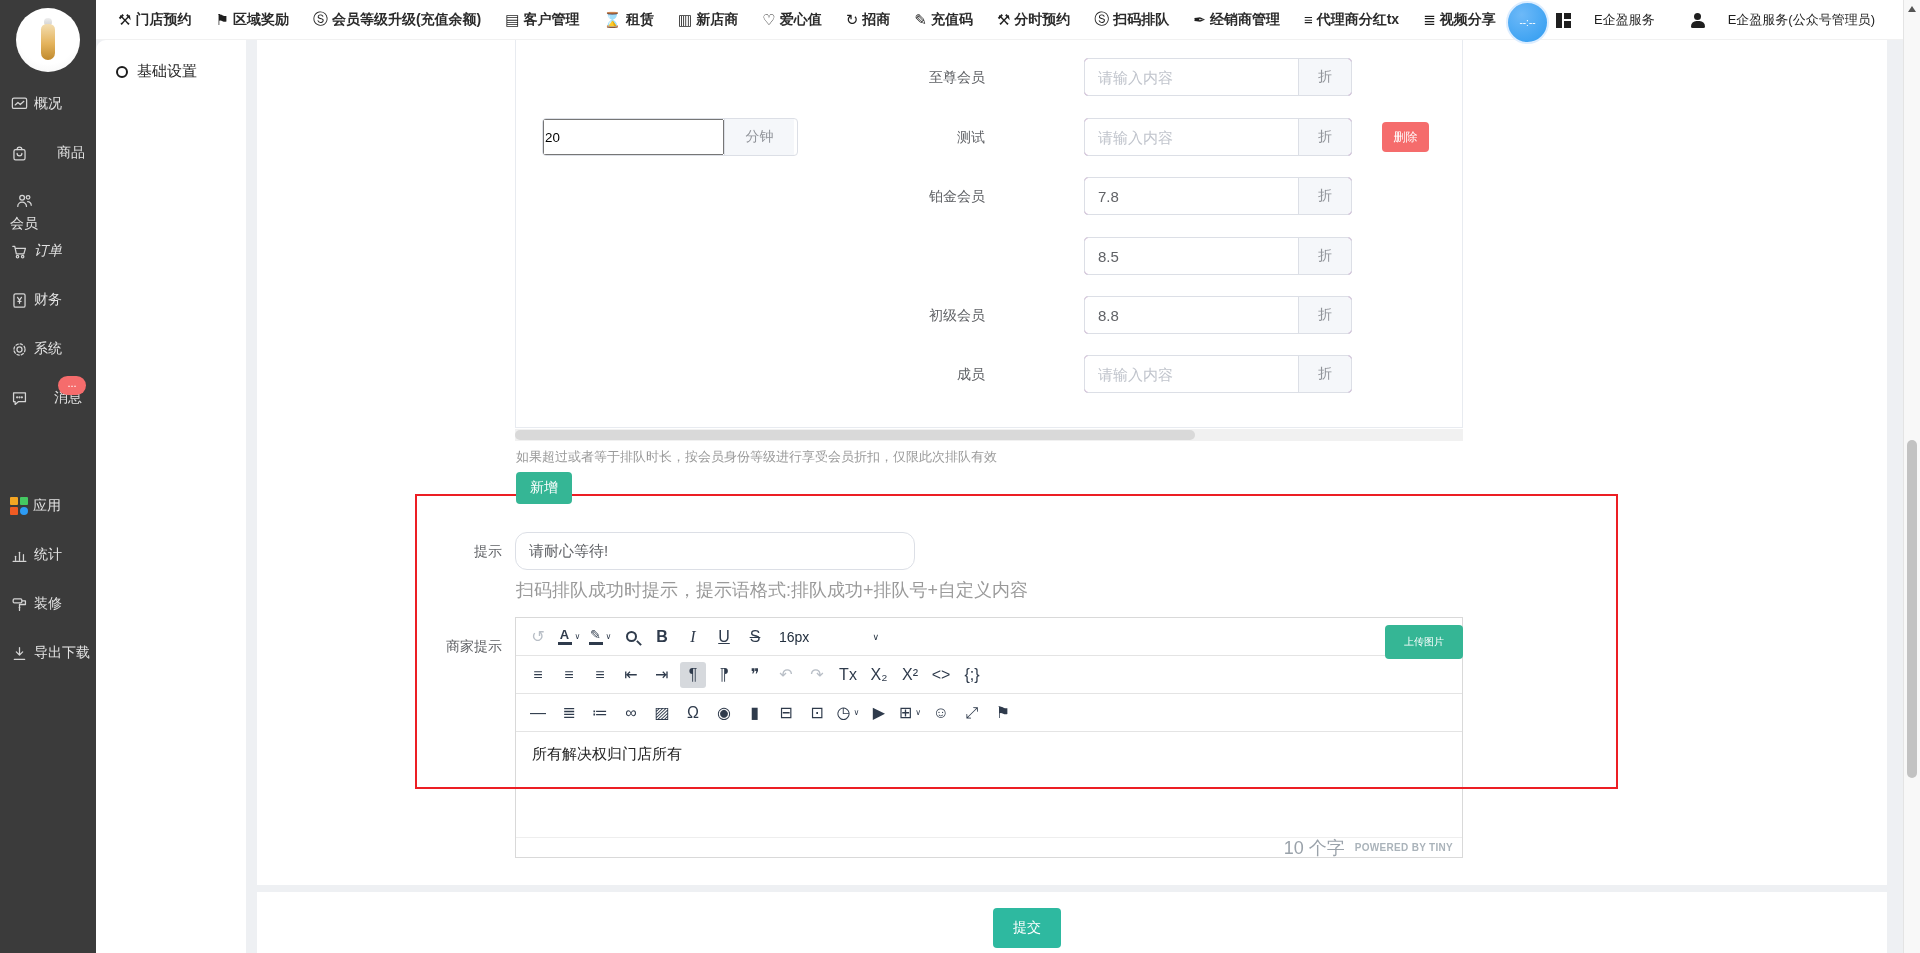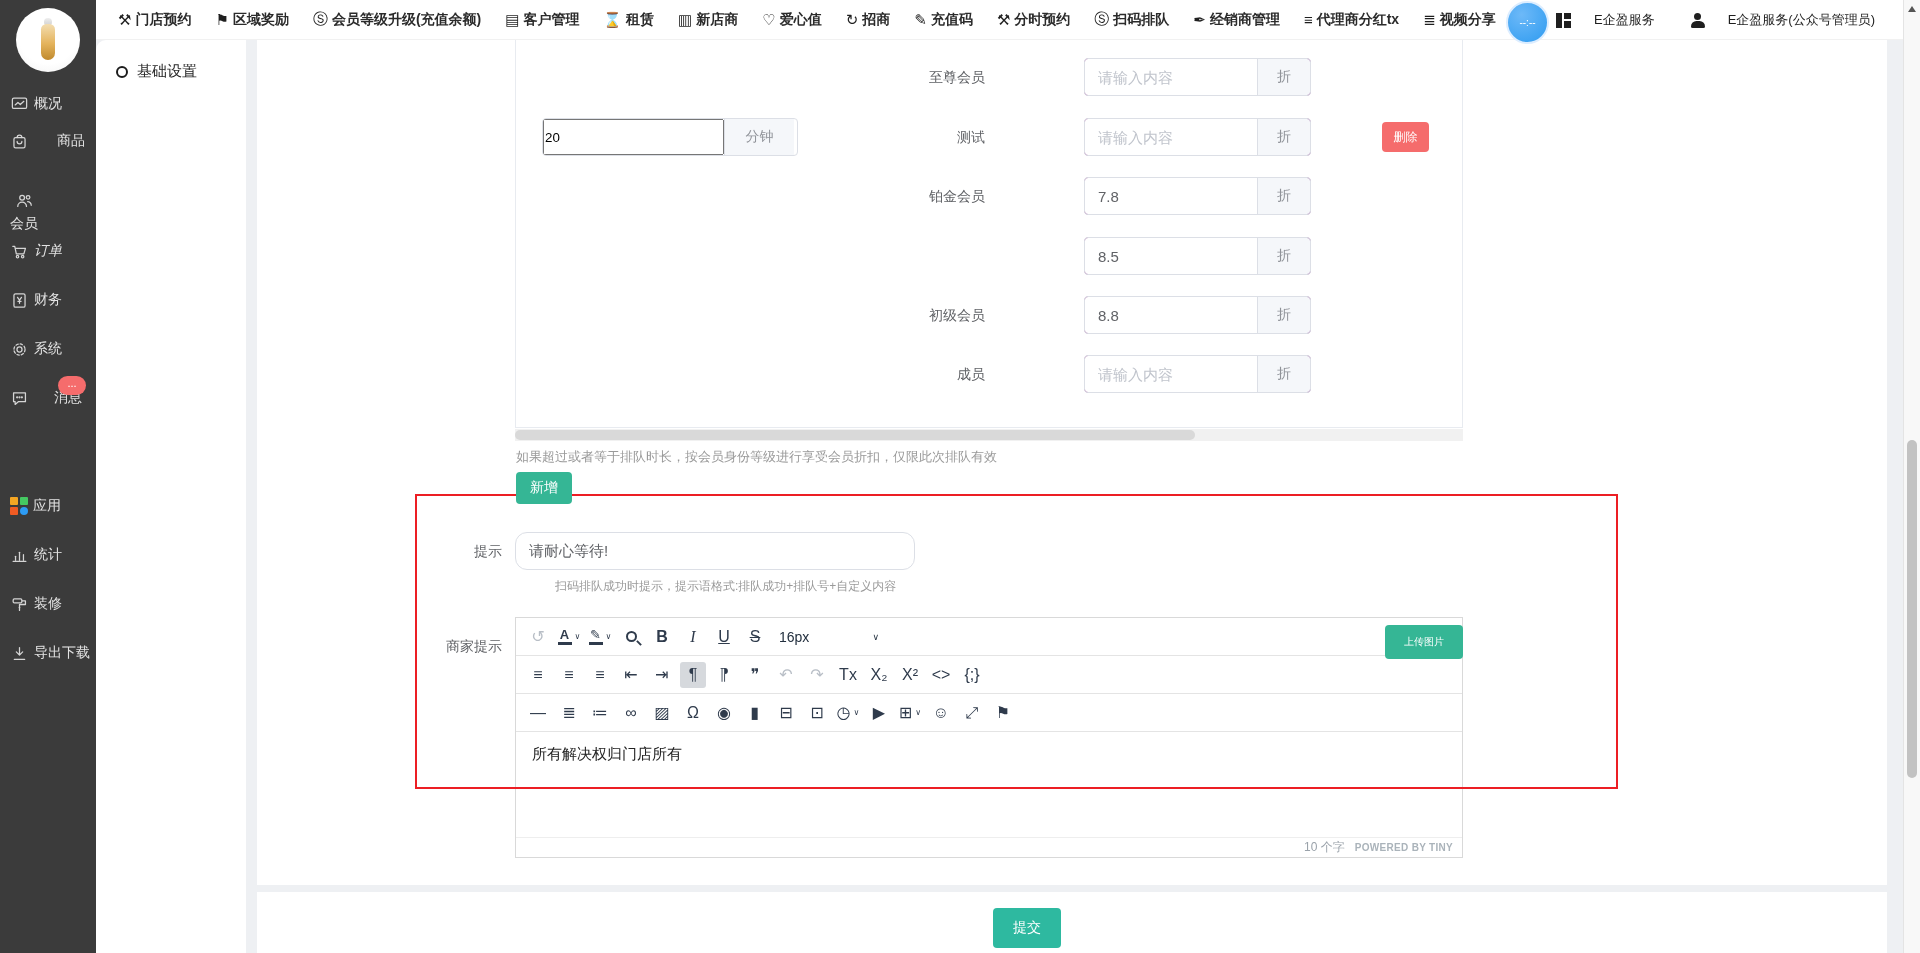--- a/index.html
+++ b/index.html
@@ -52,21 +52,21 @@
   .ring { width:12px; height:12px; border:2.5px solid #1c1c1c; border-radius:50%; flex:0 0 12px; }
 
   
   #main { position:absolute; left:257px; top:40px; width:1630px; height:845px; background:#fff; }
 
   #card { position:absolute; left:258px; top:0; width:948px; height:388px; background:#fff;
           border:1px solid #e8ebf0; border-top:none; }
   .m-row { position:absolute; left:0; width:100%; height:38px; }
   .m-label { position:absolute; left:16px; top:0; width:453px; text-align:right; line-height:38px;
              font-size:14px; color:#606266; }
-  .igroup { position:absolute; left:568px; top:0; width:227px; height:38px; display:flex;
+  .igroup { position:absolute; left:568px; top:0; width:268px; height:38px; display:flex;
             border:1px solid #dcdfe6; border-radius:4px; overflow:hidden; background:#701a75; }
   .igroup input { flex:1; border:none; outline:none; padding:0 13px; font-size:15px; color:#606266; min-width:0;
                   font-family:"Liberation Sans","DejaVu Sans",sans-serif; }
   .igroup input::placeholder { color:#c0c4cc; }
   .iaddon { width:53px; background:#f5f7fa; border-left:1px solid #dcdfe6; color:#909399;
             font-size:14px; display:flex; align-items:center; justify-content:center; }
   .wait-group { position:absolute; left:26px; top:0; width:256px; height:38px; display:flex;
             border:1px solid #dcdfe6; border-radius:4px; overflow:hidden; background:#fff; }
   .wait-group .iaddon { width:70px; }
   .del-btn { position:absolute; left:866px; top:4px; width:47px; height:30px; background:#f56c6c; color:#fff;
@@ -79,21 +79,21 @@
              border:none; border-radius:4px; font-size:14px; cursor:pointer; z-index:6; }
   #red-rect { position:absolute; left:158px; top:454px; width:1203px; height:295px;
               border:2px solid #ec1e24; z-index:5; pointer-events:none; }
 
   #tip-label, #merchant-label { position:absolute; left:0; width:245px; text-align:right;
               font-size:14px; color:#606266; line-height:38px; }
   #tip-label { top:492px; }
   #tip-input { position:absolute; left:258px; top:492px; width:400px; height:38px; border:1px solid #dcdfe6;
                border-radius:12px; padding:0 13px; font-size:15px; color:#606266; outline:none;
                font-family:"Liberation Sans","DejaVu Sans",sans-serif; }
-  #tip-help { position:absolute; left:259px; top:538px; font-size:12px; color:#9a9a9a;margin-left:39px; }
+  #tip-help { position:absolute; left:259px; top:538px; font-size:18px; color:#9a9a9a; }
   #merchant-label { top:587px; }
 
   
   #editor { position:absolute; left:258px; top:577px; width:948px; height:241px; border:1px solid #d9d9d9;
             background:#fff; display:flex; flex-direction:column; }
   .tb-row { height:38px; border-bottom:1px solid #e4e4e4; display:flex; align-items:center; padding:0 9px; gap:5px; }
   .tb-btn { min-width:26px; height:26px; display:flex; align-items:center; justify-content:center;
             font-size:16px; color:#2f3b4c; cursor:pointer; border-radius:3px; gap:1px; }
   .tb-btn.active { background:#d6d9dd; }
   .tb-btn.dim { color:#b8bec6; }
@@ -108,21 +108,21 @@
   .mag::after { content:""; position:absolute; left:8px; top:9px; width:6px; height:2px; background:#2f3b4c;
                 transform:rotate(45deg); }
   .fontsize-box { width:112px; height:26px; display:flex; align-items:center; justify-content:space-between;
                   padding:0 6px; font-size:14px; color:#222f3e; cursor:pointer; }
   .fontsize-box .chev { font-size:9px; }
   #upload-btn { position:absolute; right:-1px; top:7px; width:78px; height:34px; background:#35b695; color:#fff;
                 border:none; border-radius:4px; font-size:10px; cursor:pointer; z-index:7; }
   #editor-content { flex:1; padding:13px 16px; font-size:15px; color:#222; cursor:text; }
   #editor-status { height:20px; border-top:1px solid #eee; display:flex; align-items:center;
                    justify-content:flex-end; gap:10px; padding:0 9px; }
-  #word-count { font-size:12px; color:#9aa2aa; }
+  #word-count { font-size:18px; color:#9aa2aa; }
   #powered { font-size:10px; color:#aab3ba; font-weight:700; letter-spacing:.3px; }
 
   
   #bottom-bar { position:absolute; left:257px; top:892px; width:1630px; height:61px; background:#fff; }
   #submit-btn { position:absolute; left:736px; top:16px; width:68px; height:40px; background:#2eb9a0; color:#fff;
                 border:none; border-radius:4px; font-size:14px; cursor:pointer; }
 
   
   #v-scrollbar { position:absolute; left:1903px; top:0; width:17px; height:953px; background:#f8f8f8;
                  border-left:1px solid #e4e4e4; z-index:30; }
@@ -139,21 +139,21 @@
     <div class="bottle"></div>
   </div>
   <div id="side-items">
       <div class="side-item" style="top: 93px;">
         <svg viewBox="0 0 24 24">
           <rect x="3" y="4" width="18" height="13" rx="2"></rect>
           <polyline points="6.5,12.5 10,9.5 13,12 17.5,8"></polyline>
         </svg>
         <span>概况</span>
       </div>
-      <div class="side-item" style="top: 130px; gap: 28px;">
+      <div class="side-item" style="top: 142px; gap: 28px;">
         <svg viewBox="0 0 24 24">
           <rect x="5" y="7" width="14" height="13" rx="2"></rect>
           <path d="M9 7 a3 3 0 0 1 6 0"></path>
           <path d="M9 12 a3 3 0 0 0 6 0"></path>
         </svg>
         <span>商品</span>
       </div>
       <div class="side-item" style="top: 191px; flex-direction: column;">
         <svg viewBox="0 0 24 24">
           <circle cx="9" cy="8.5" r="3"></circle>

